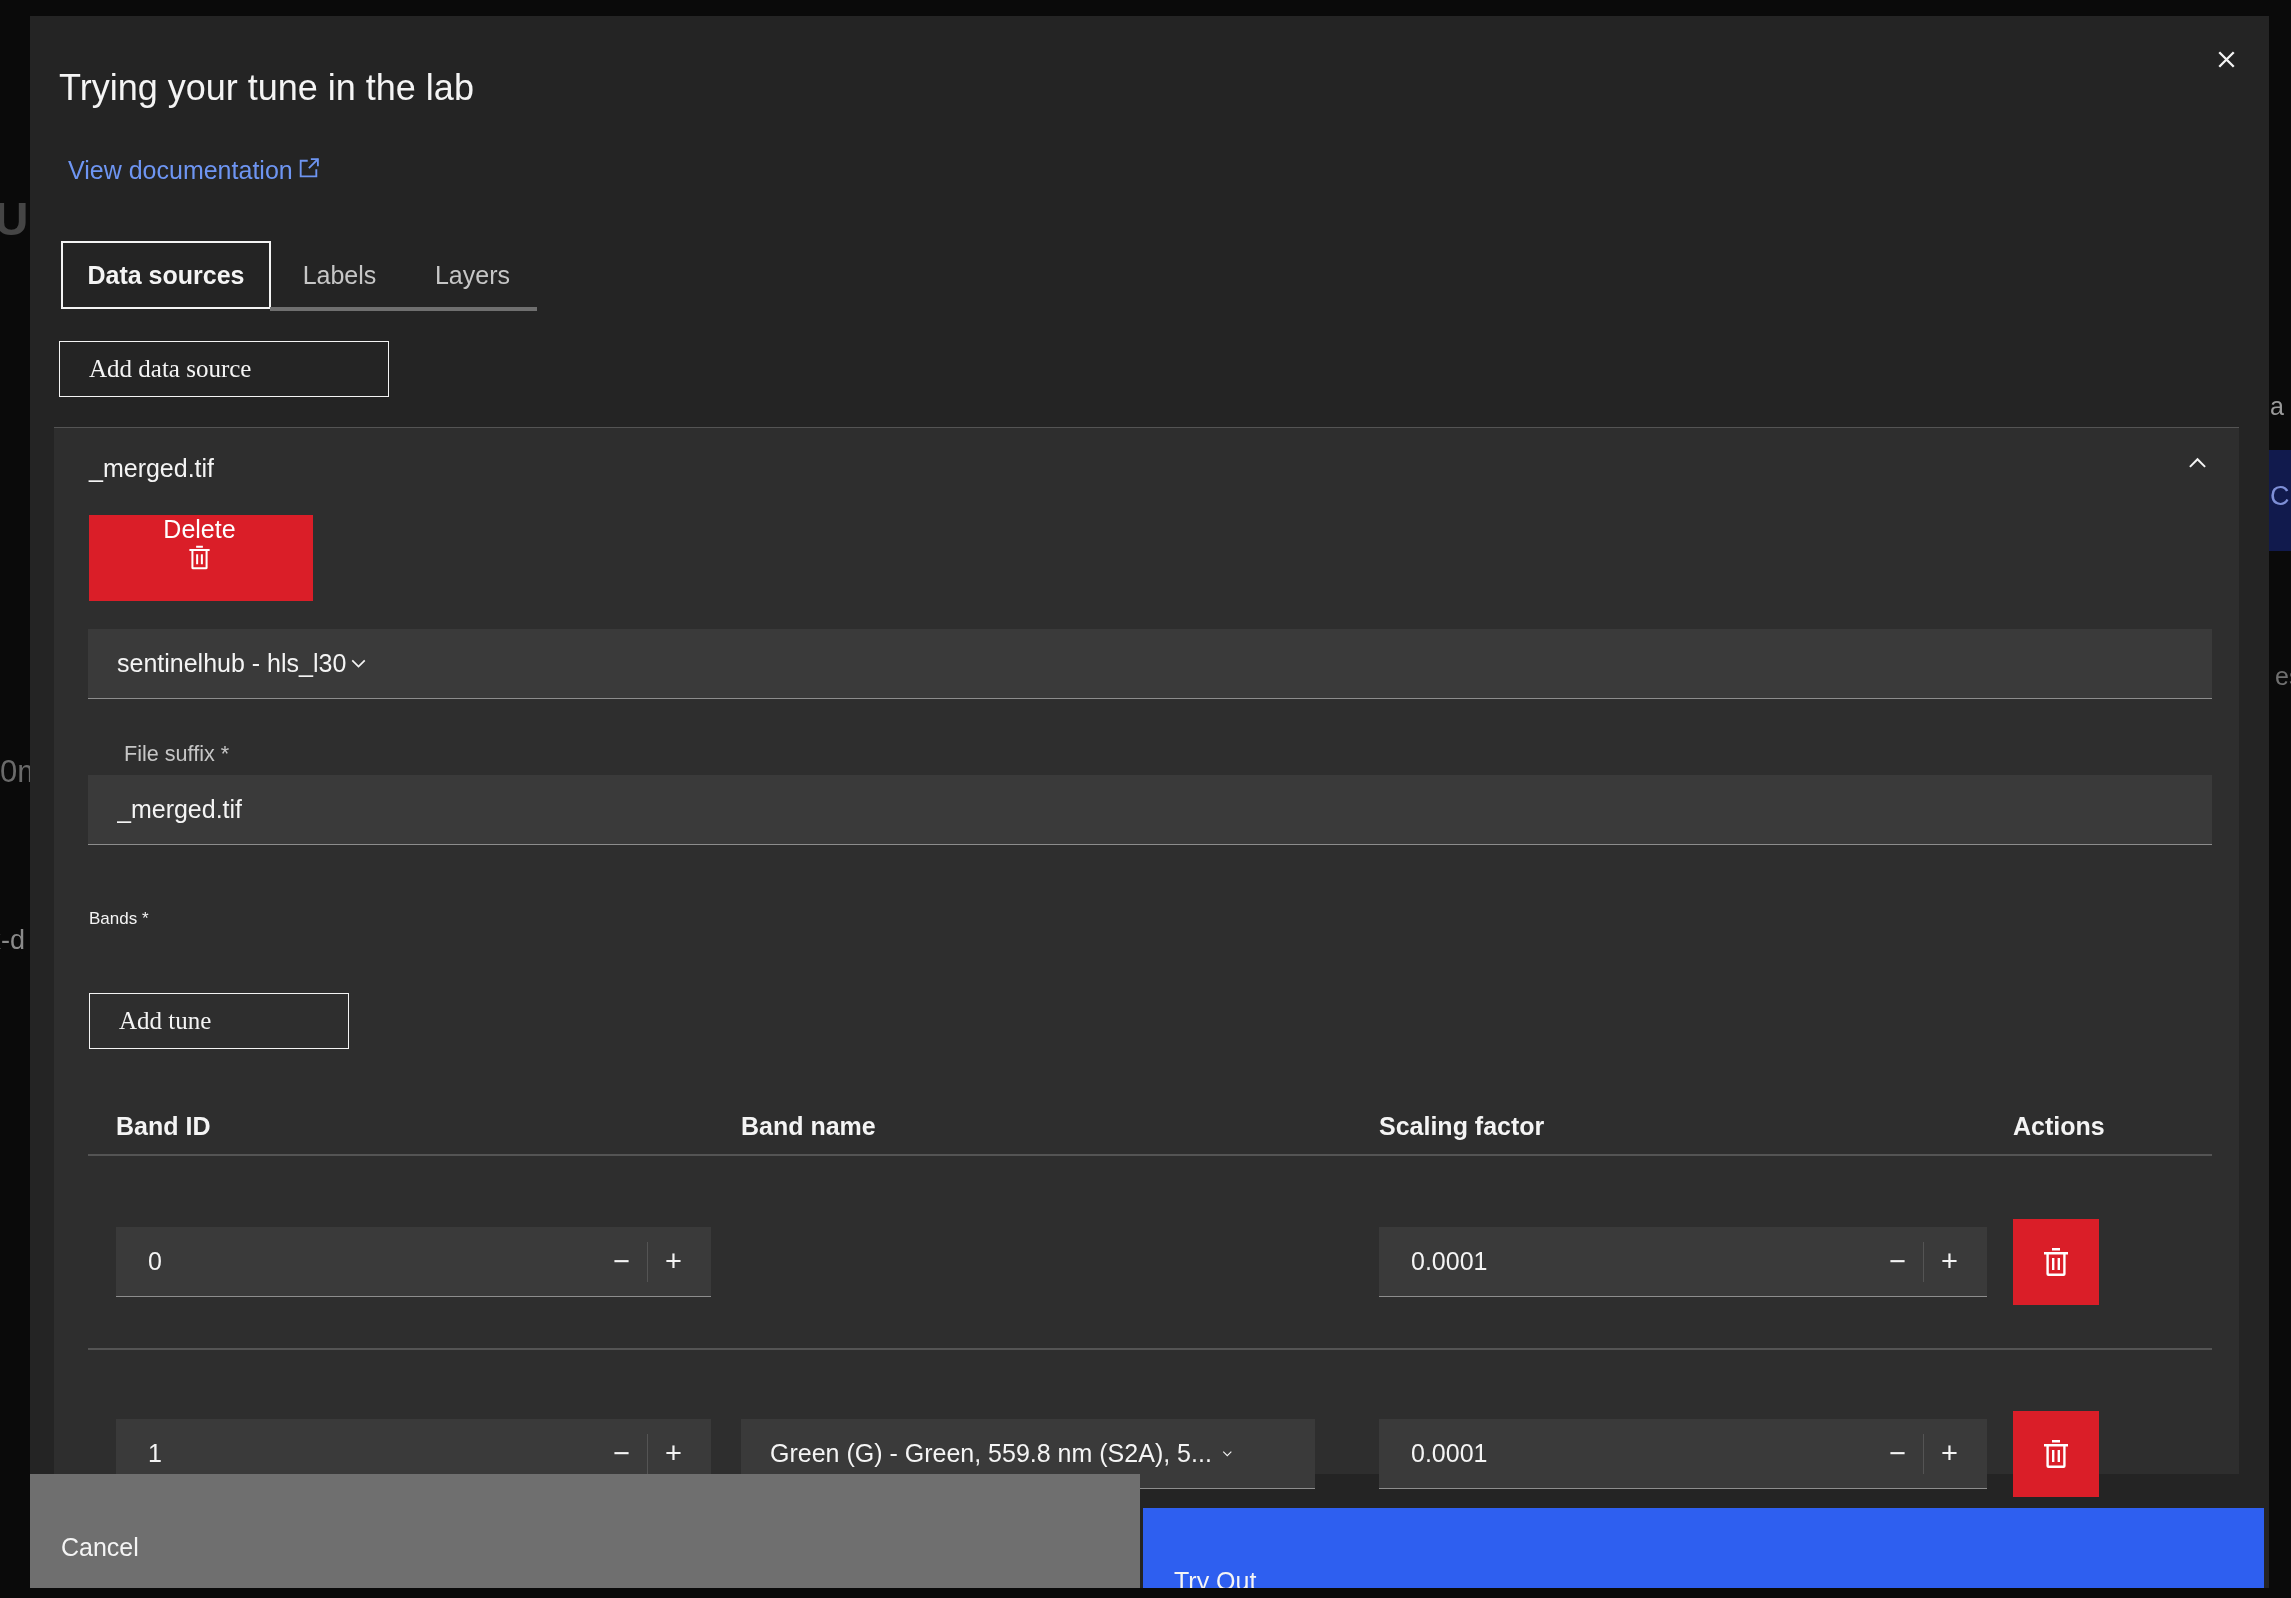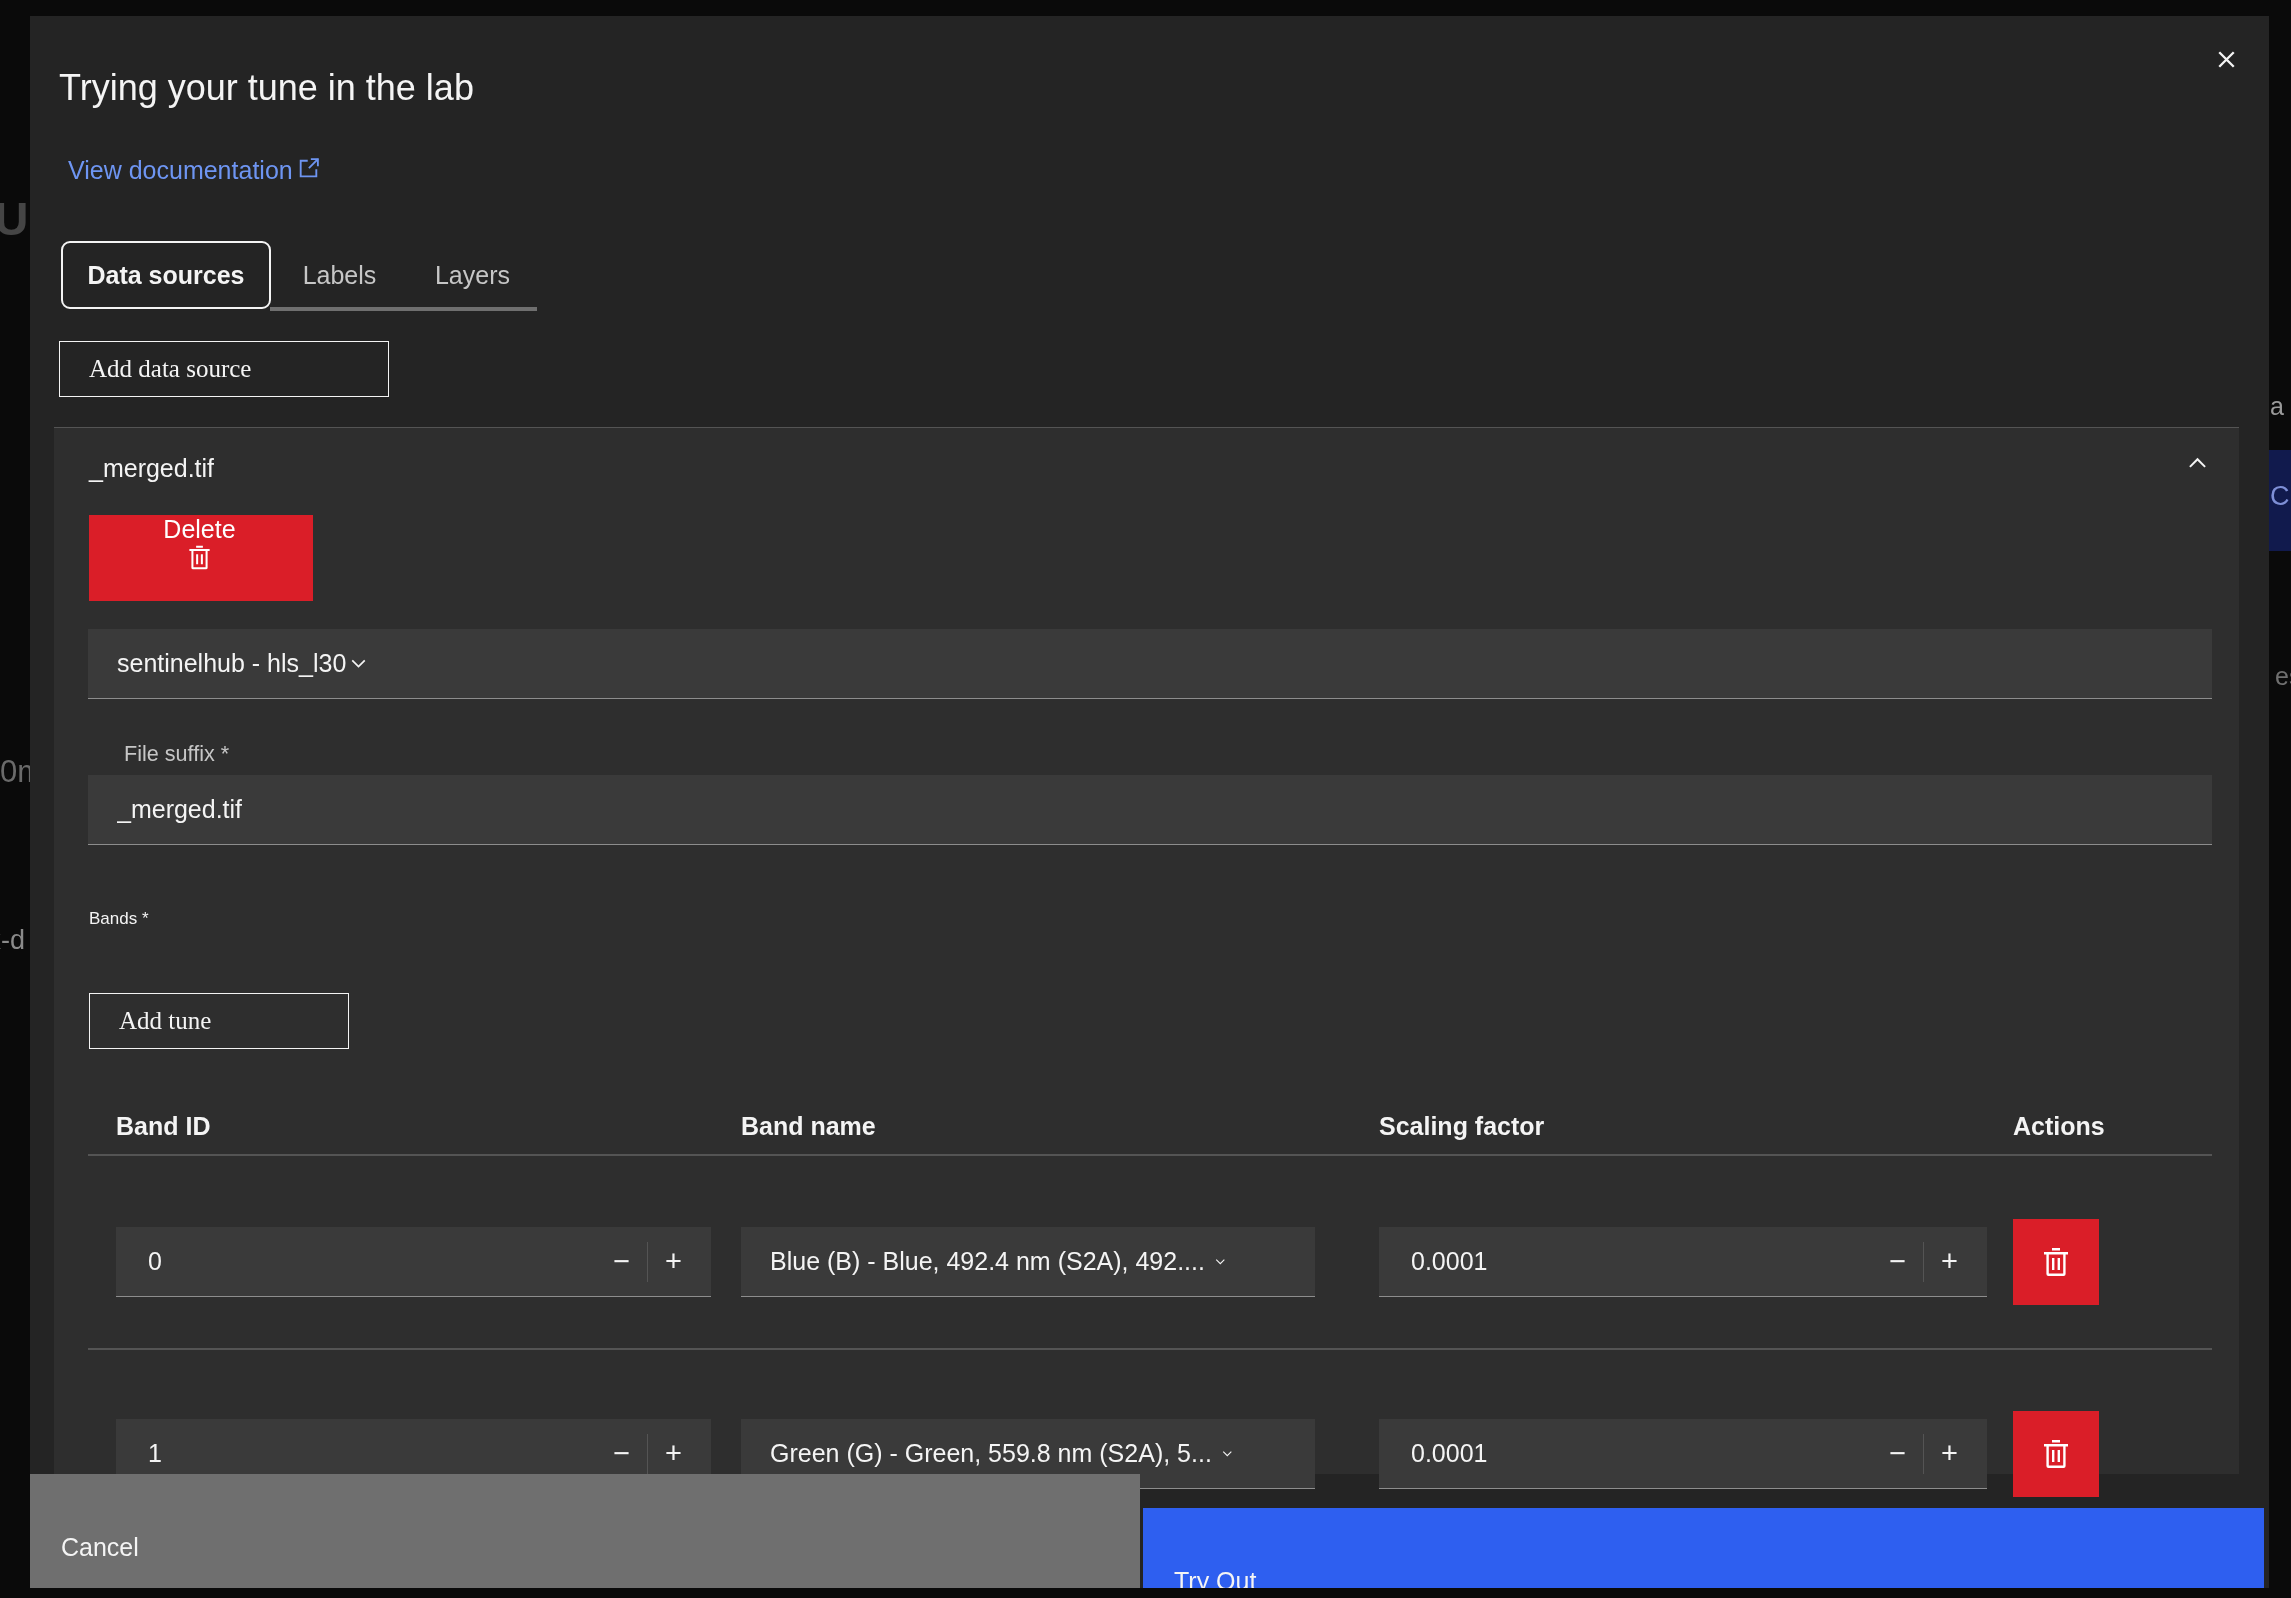--- a/index.html
+++ b/index.html
@@ -21,21 +21,21 @@
   #modal { position:absolute; left:30px; top:16px; width:2239px; height:1572px; background:#242424; overflow:hidden; }
 
   .modal-title { position:absolute; left:29px; top:49px; font-size:36px; line-height:45px; color:#f4f4f4; font-weight:400; }
   .close-btn { position:absolute; left:2173px; top:20px; width:47px; height:47px; display:flex; align-items:center; justify-content:center; background:transparent; border:none; cursor:pointer; }
 
   .subtitle-row { position:absolute; left:29px; top:140px; display:flex; align-items:center; font-size:25px; color:#f4f4f4; }
   .doc-link { color:#6e95f2; margin-left:9px; display:inline-flex; align-items:center; text-decoration:none; cursor:pointer; }
   .doc-link svg { margin-left:3.6px; margin-top:-3.6px; }
 
   
-  .tab { position:absolute; top:225px; height:68px; display:flex; align-items:center; justify-content:center; font-size:25px; color:#c6c6c6; cursor:pointer;border-radius:9px; }
+  .tab { position:absolute; top:225px; height:68px; display:flex; align-items:center; justify-content:center; font-size:25px; color:#c6c6c6; cursor:pointer; }
   .tab-selected { left:31px; width:210px; border:2.7px solid #f4f4f4; color:#f4f4f4; font-weight:600; }
   .tab-labels { left:243px; width:133px; }
   .tab-layers { left:377px; width:131px; }
   .tabs-underline { position:absolute; left:240px; top:291px; width:267px; height:3.6px; background:#6f6f6f; }
 
   .btn-ghost { position:absolute; display:flex; align-items:center; background:transparent; border:1.8px solid #f4f4f4; color:#f4f4f4; font-size:25px; padding-left:29px; cursor:pointer; font-family:Liberation Serif, serif; }
   .btn-add-source { left:29px; top:325px; width:330px; height:56px; }
   .btn-add-band   { left:59px; top:977px; width:260px; height:56px; }
 
   
@@ -173,28 +173,20 @@
     <div class="th th-scaling">Scaling factor</div>
     <div class="th th-actions">Actions</div>
     <div class="thead-line"></div>
 
     <div class="field num-field r1 col-id">
       <input value="0" style="">
       <button class="step-btn">−</button>
       <span class="step-div"></span>
       <button class="step-btn">+</button>
     </div>
-    <div class="field dd-band r1 col-name">
-      <span>Blue (B) - Blue, 492.4 nm (S2A), 492....</span>
-      <span>
-        <svg width="23.4" height="23.4" viewBox="0 0 32 32">
-            <path d="M8 12 L16 20 L24 12" fill="none" stroke="#f4f4f4" stroke-width="2.2"></path>
-          </svg>
-      </span>
-    </div>
     <div class="field num-field r1 col-scale">
       <input value="0.0001" style="">
       <button class="step-btn">−</button>
       <span class="step-div"></span>
       <button class="step-btn">+</button>
     </div>
     <button class="btn-trash r1t col-act">
       <span>
         <svg width="32" height="32" viewBox="0 0 32 32" fill="#ffffff">
           <path d="M12 12h2.4v12H12zM17.6 12H20v12h-2.4z"></path>

